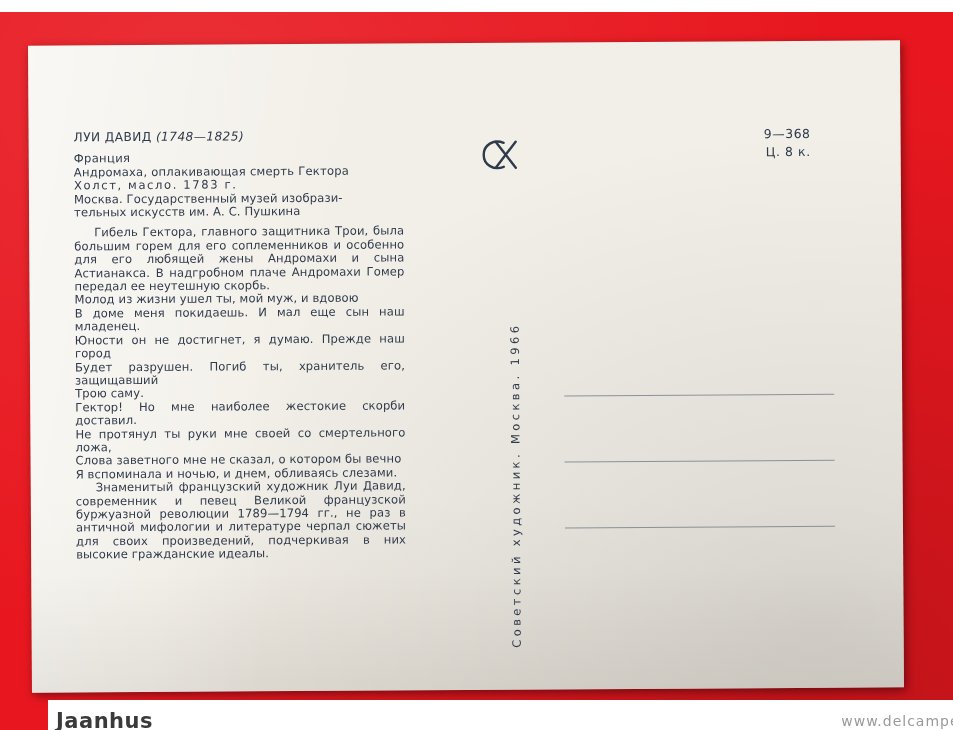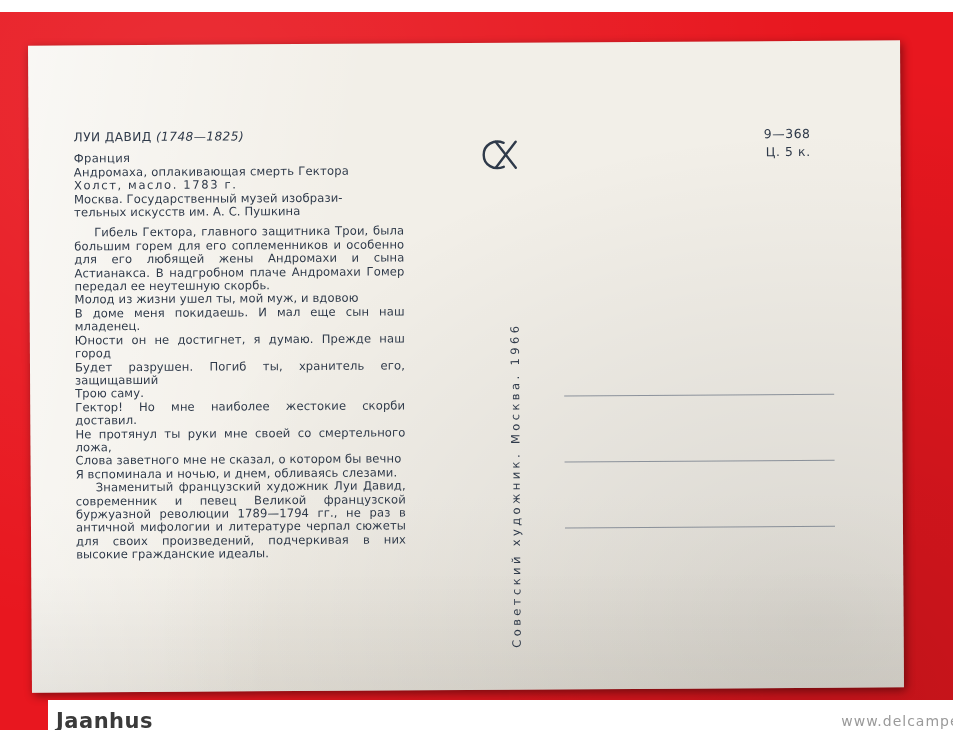--- a/index.html
+++ b/index.html
@@ -219,21 +219,21 @@
         <path d="M30 8 C20 4, 10 10, 10 20 C10 30, 20 36, 30 32" fill="none" stroke="#2f3a4a" stroke-width="2.4" stroke-linecap="round"></path>
         <path d="M22 7 L42 33" fill="none" stroke="#2f3a4a" stroke-width="2.4" stroke-linecap="round"></path>
         <path d="M42 7 L22 33" fill="none" stroke="#2f3a4a" stroke-width="2.4" stroke-linecap="round"></path>
       </svg>
     </div>
 
     <div class="vertical-text">Советский художник. Москва. 1966</div>
 
     <div class="code-block">
       <div>9—368</div>
-      <div>Ц. 5 к.</div>
+      <div>Ц. 8 к.</div>
     </div>
 
     <div class="addr-line l1"></div>
     <div class="addr-line l2"></div>
     <div class="addr-line l3"></div>
   </div>
 
   <div class="footer">
     <div class="brand">Jaanhus</div>
     <div class="spacer"></div>

